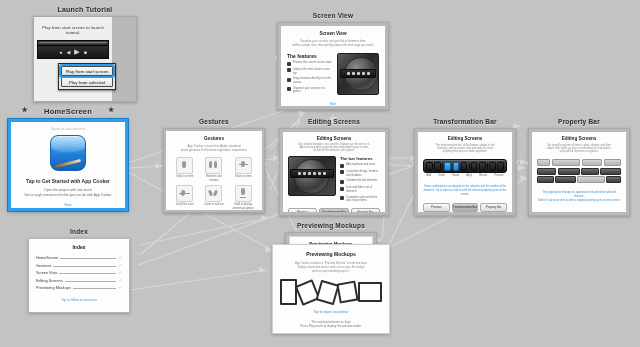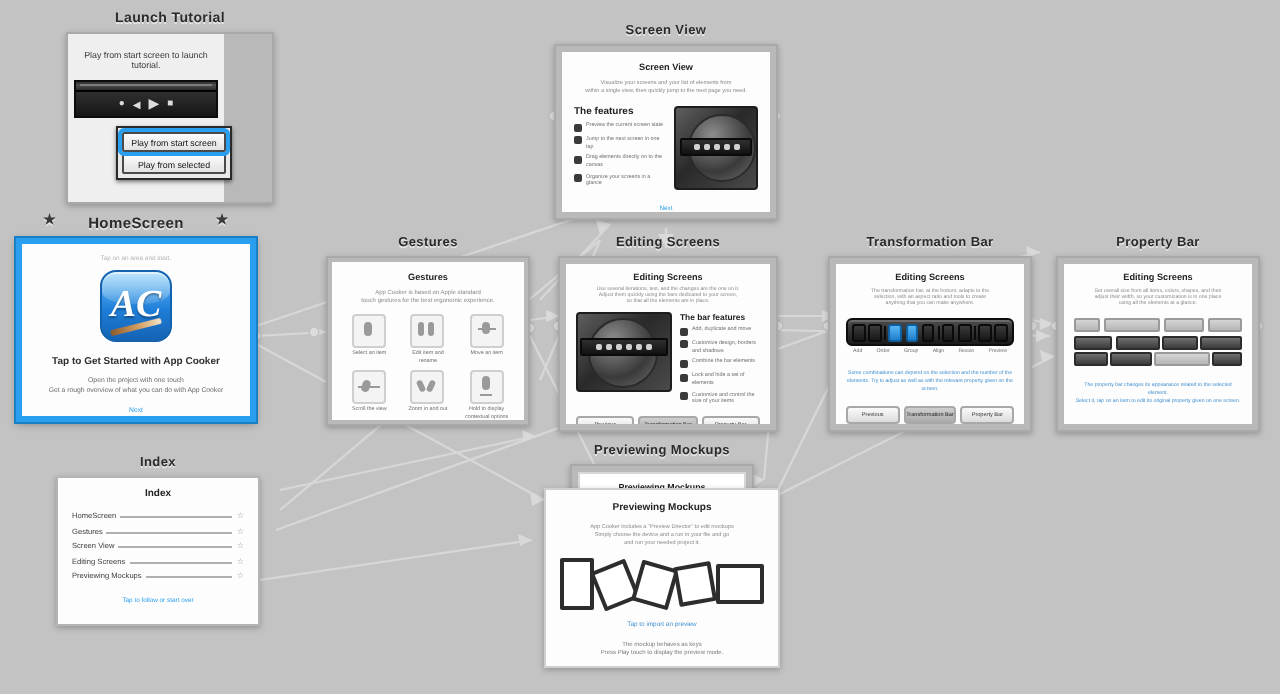--- a/index.html
+++ b/index.html
@@ -263,21 +263,20 @@
 
   <div class="node" style="left:8px;top:106px;width:120px;">
     <div class="node-title" style="font-size:7.5px;margin-bottom:3px;">
       <span class="star left">★</span><span>HomeScreen</span><span class="star right">★</span>
     </div>
     <div class="frame sel" style="height:92px;background:#fff;">
       <div class="sheet" style="inset:0;padding:5px 6px;">
         <div class="hs-top">Tap on an area and start.</div>
         <div class="app-icon" style="margin-top:4px;">
           <div class="gloss"></div>
-          <div class="ac">AC</div>
           <div class="pen"></div>
         </div>
         <div class="hs-tap" style="margin-top:7px;">Tap to Get Started with App Cooker</div>
         <div class="hs-sub" style="margin-top:4px;">Open the project with one touch</div>
         <div class="hs-sub">Get a rough overview of what you can do with App Cooker</div>
         <div class="nextlink" style="margin-top:5px;">Next</div>
       </div>
     </div>
   </div>
 

